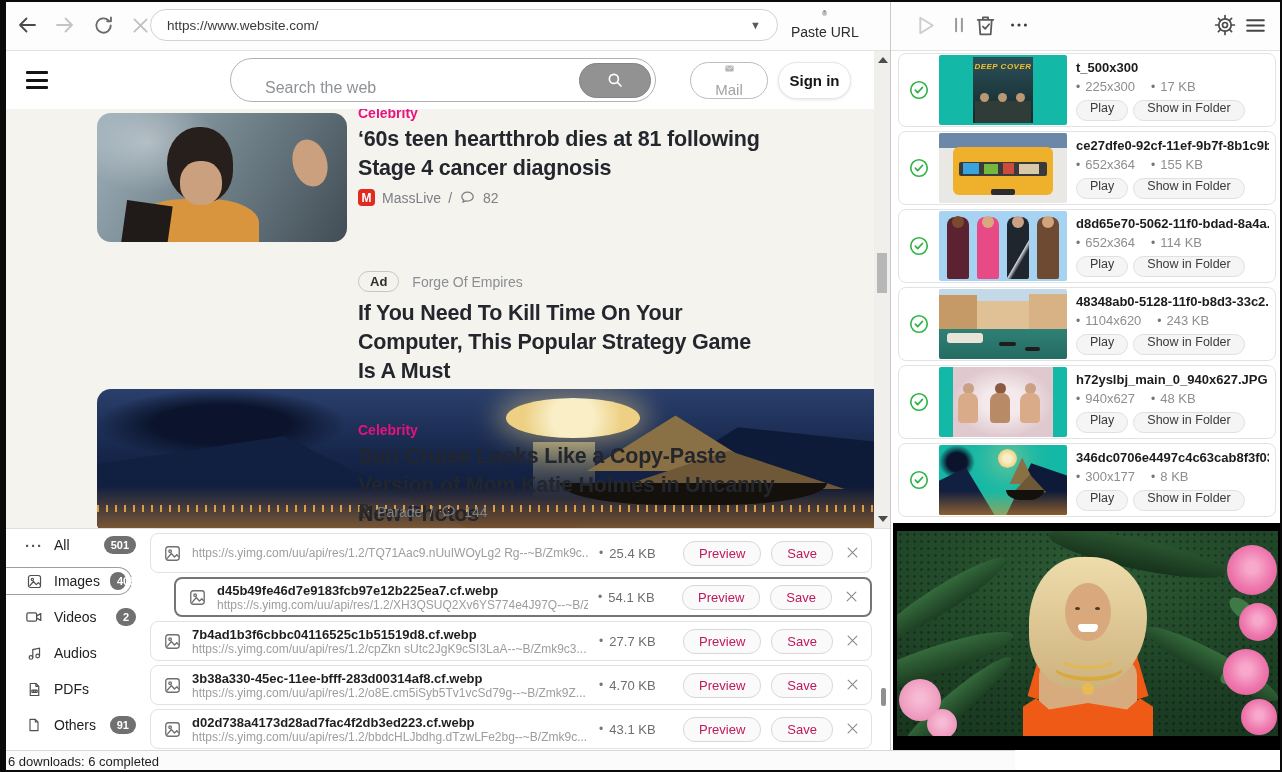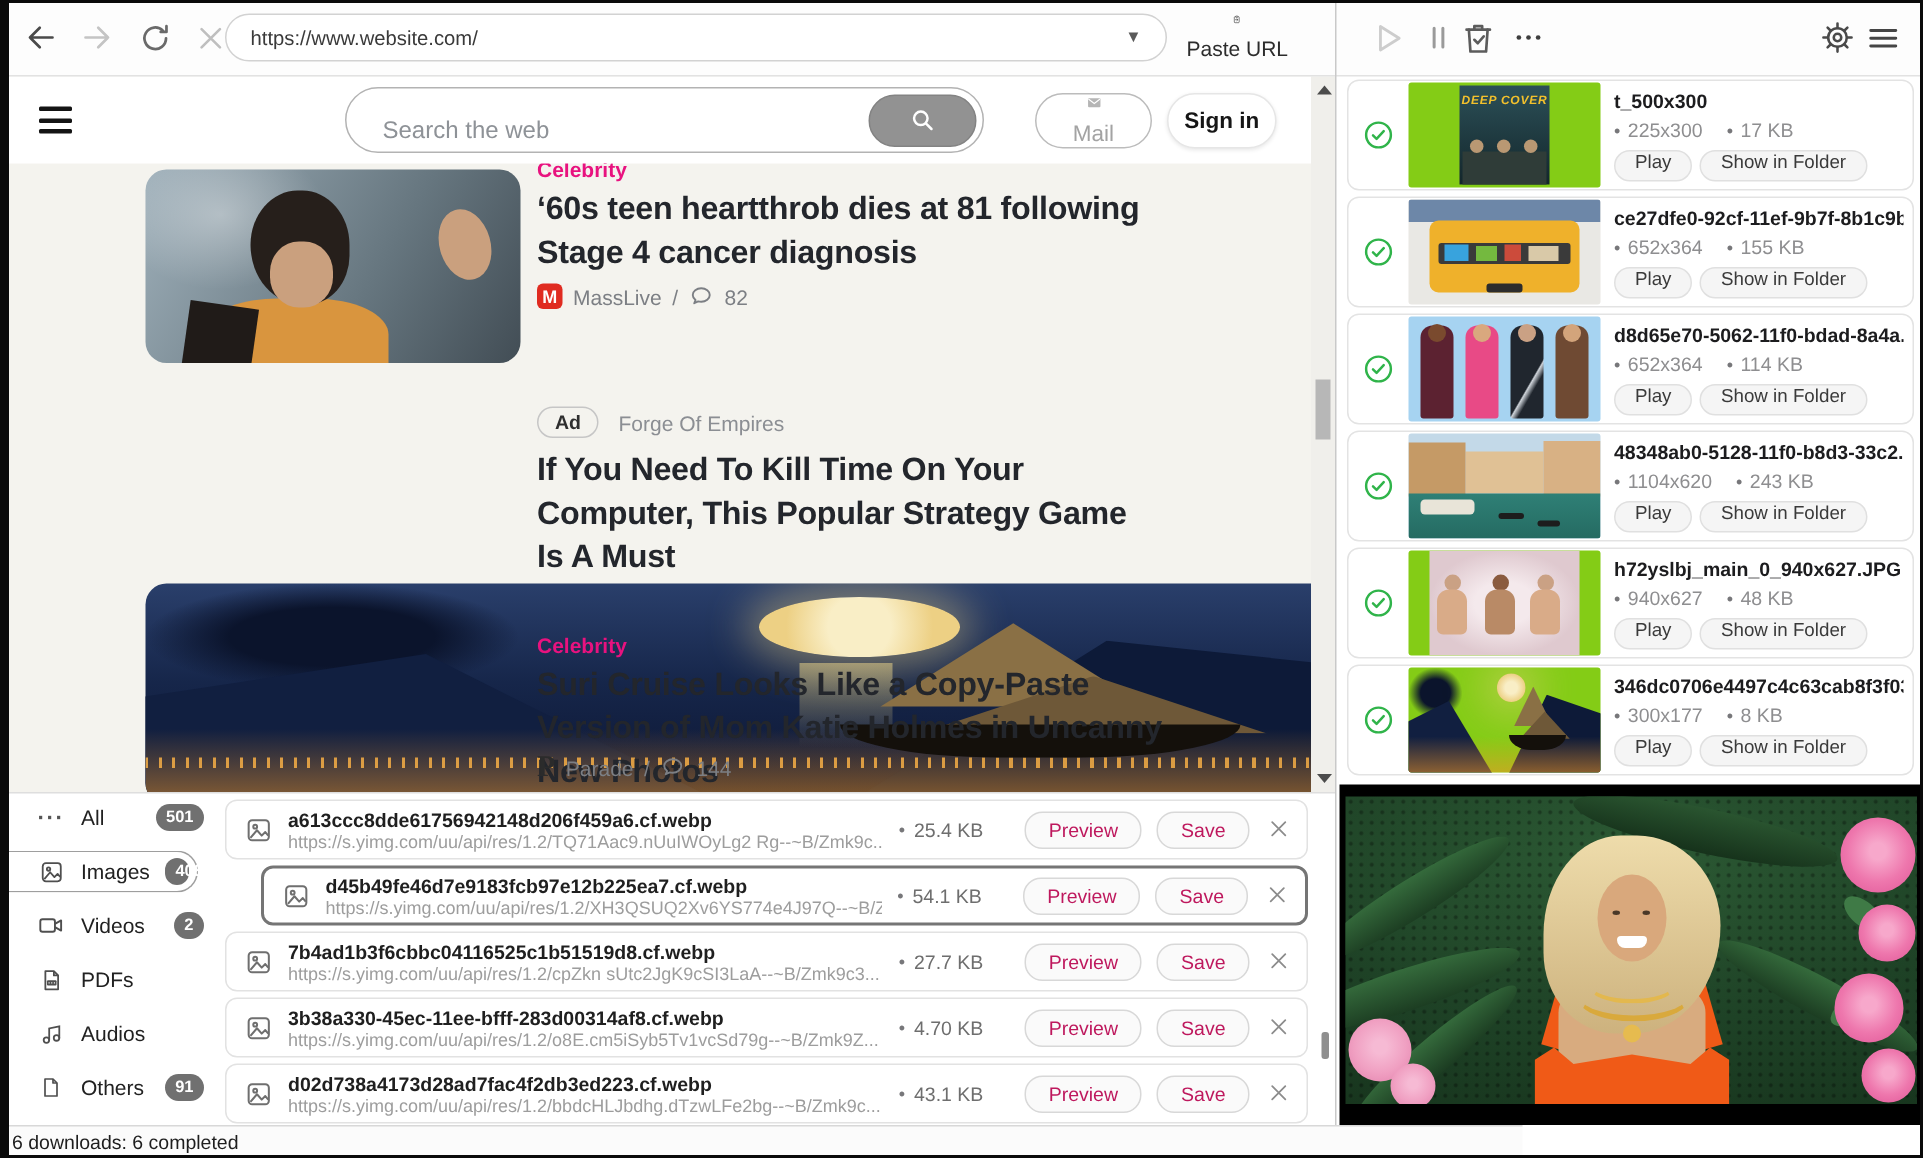--- a/index.html
+++ b/index.html
@@ -20,21 +20,21 @@
   .vdiv { position:absolute; left:890px; top:0; width:1px; height:750px; background:#c9c9c9; z-index:20; }
   .hdiv { position:absolute; left:0; top:50px; width:1282px; height:1px; background:#e2e2e2; z-index:20; }
   .hdiv2 { position:absolute; left:0; top:528px; width:890px; height:1px; background:#dedede; z-index:20; }
 
   
   .webview { position:absolute; left:0; top:51px; width:890px; height:477px; background:#f4f3ee; overflow:hidden; }
   .pageheader { position:absolute; left:0; top:0; width:874px; height:58px; background:#fff; z-index:3; }
   .burger { position:absolute; left:26px; top:20px; width:22px; height:18px; display:flex; flex-direction:column; justify-content:space-between; background:none; border:none; }
   .burger i { position:static; height:3px; background:#141414; border-radius:1px; }
   .search { position:absolute; left:230px; top:7px; width:426px; height:44px; border:1.5px solid #b3b3b3; border-radius:22px; background:#fff; }
-  .search input { position:absolute; left:24px; top:1px; height:56px; width:300px; border:none; outline:none; background:none; font-size:16px; color:#555; font-family:inherit; }
+  .search input { position:absolute; left:34px; top:1px; height:56px; width:300px; border:none; outline:none; background:none; font-size:16px; color:#555; font-family:inherit; }
   .search input::placeholder { color:#8e9297; }
   .sbtn { position:absolute; right:4px; top:3.5px; width:72px; height:35px; border-radius:18px; background:#929292; border:1px solid #838383; display:flex; align-items:center; justify-content:center; }
   .mail { position:absolute; left:690px; top:11px; width:78px; height:37px; border:1.5px solid #bcbcbc; border-radius:19px; background:#fff; display:flex; gap:7px; align-items:center; justify-content:center; font-size:15px; color:#a3a3a3; }
   .signin { position:absolute; left:778px; top:11px; width:73px; height:37px; border:1px solid #e6e6e6; border-radius:19px; background:#fff; box-shadow:0 1px 3px rgba(0,0,0,.10); font-size:15px; font-weight:700; color:#161616; display:flex; align-items:center; justify-content:center; }
 
   .pgsb { position:absolute; right:0; top:0; width:16px; height:477px; background:#f0efeb; z-index:4; }
   .sbup, .sbdn { position:absolute; left:4px; width:0; height:0; border-left:5px solid transparent; border-right:5px solid transparent; cursor:pointer; }
   .sbup { top:6px; border-bottom:6px solid #4c4c4c; }
   .sbdn { bottom:6px; border-top:6px solid #4c4c4c; }
   .sbthumb { position:absolute; left:3px; top:202px; width:10px; height:40px; background:#b7b7b7; cursor:pointer; }
@@ -66,21 +66,21 @@
   .shipscene .lights { left:0; bottom:16%; width:100%; height:5%; background:repeating-linear-gradient(90deg,rgba(255,180,70,.95) 0 2px,transparent 2px 9px); opacity:.85; }
   .shipscene .refl { left:49%; top:36%; width:7%; height:38%; background:linear-gradient(rgba(247,222,140,.5),transparent); }
   .shipscene .sail1 { left:55%; top:18%; width:20%; height:38%; background:#8a7045; clip-path:polygon(50% 0,100% 100%,0 100%); }
   .shipscene .sail2 { left:58%; top:42%; width:26%; height:26%; background:#6e5838; clip-path:polygon(50% 0,100% 100%,0 100%); }
   .shipscene .hull { left:52%; top:64%; width:30%; height:15%; background:#14100b; border-radius:0 0 40% 40%/0 0 100% 100%; }
 
   
   .panel { position:absolute; left:892px; top:51px; width:390px; height:472px; background:#fff; padding:2px 6px 0 6px; display:flex; flex-direction:column; gap:4px; }
   .card { height:74px; flex:none; border:1px solid #e3e3e3; border-radius:8px; background:#fff; display:flex; align-items:center; gap:9px; padding:0 6px 0 9px; }
   .check { width:22px; height:22px; flex:none; color:#30b44a; }
-  .thumb2 { width:128px; height:70px; flex:none; background:#84cc16; border-radius:2px; overflow:hidden; position:relative; cursor:pointer; }
+  .thumb2 { width:128px; height:70px; flex:none; background:#14b8a6; border-radius:2px; overflow:hidden; position:relative; cursor:pointer; }
   .cinfo { flex:1; min-width:0; padding-top:1px; }
   .cname { font-size:13px; font-weight:700; color:#1c1c1e; white-space:nowrap; overflow:hidden; }
   .cmeta { display:flex; gap:16px; margin-top:4px; font-size:13px; color:#8e8e90; }
   .cmeta .d { display:flex; gap:5px; align-items:center; }
   .dot { color:#77777a; font-size:12px; }
   .cbtns { display:flex; gap:5px; margin-top:6px; }
   .pill { border:1px solid #e0e0e0; background:#f5f5f5; border-radius:11px; font-size:12.5px; color:#3a3a3a; padding:0 13px; height:21px; display:flex; align-items:center; }
 
   
   .t1 .poster { left:34px; top:2px; width:60px; height:66px; background:linear-gradient(#2c5058,#13262b); }
@@ -559,38 +559,38 @@
           <svg width="18" height="18" viewBox="0 0 24 24" fill="none" stroke="#4f4f4f" stroke-width="1.7" stroke-linejoin="round">
             <rect x="2.5" y="6.5" width="13" height="11" rx="2"></rect>
             <path d="M15.5 10.5 21 7.5v9l-5.5-3"></path>
           </svg>
         </span>
       <span class="flabel">Videos</span>
       <span class="fbadge">2</span>
     </div>
     <div class="fitem">
       <span class="ficon">
+          <svg width="17" height="17" viewBox="0 0 24 24" fill="none" stroke="#4f4f4f" stroke-width="1.7" stroke-linecap="round">
+            <circle cx="7" cy="17.5" r="2.6"></circle>
+            <circle cx="16.5" cy="15.5" r="2.6"></circle>
+            <path d="M9.6 17.5V6.5l9.5-2v11"></path>
+          </svg>
+        </span>
+      <span class="flabel">Audios</span>
+    </div>
+    <div class="fitem">
+      <span class="ficon">
           <svg width="17" height="17" viewBox="0 0 24 24" fill="none" stroke="#4f4f4f" stroke-width="1.7" stroke-linejoin="round">
             <path d="M6 3.5h8l4 4v13H6z"></path>
             <path d="M14 3.5v4h4"></path>
             <rect x="7.5" y="12" width="9" height="5" rx="1" fill="#4f4f4f" stroke="none"></rect>
             <path d="M9 14.5h1M11.5 14.5h1M14 14.5h1" stroke="#fff" stroke-width="1.1"></path>
           </svg>
         </span>
       <span class="flabel">PDFs</span>
-    </div>
-    <div class="fitem">
-      <span class="ficon">
-          <svg width="17" height="17" viewBox="0 0 24 24" fill="none" stroke="#4f4f4f" stroke-width="1.7" stroke-linecap="round">
-            <circle cx="7" cy="17.5" r="2.6"></circle>
-            <circle cx="16.5" cy="15.5" r="2.6"></circle>
-            <path d="M9.6 17.5V6.5l9.5-2v11"></path>
-          </svg>
-        </span>
-      <span class="flabel">Audios</span>
     </div>
     <div class="fitem">
       <span class="ficon">
           <svg width="16" height="16" viewBox="0 0 24 24" fill="none" stroke="#4f4f4f" stroke-width="1.7" stroke-linejoin="round">
             <path d="M6 3.5h8l4 4v13H6z"></path>
             <path d="M14 3.5v4h4"></path>
           </svg>
         </span>
       <span class="flabel">Others</span>
       <span class="fbadge">91</span>
@@ -599,21 +599,20 @@
 
   <div class="rows">
 
     <div class="drow">
       <span class="ricon"><svg width="19" height="19" viewBox="0 0 24 24" fill="none" stroke="#6f6f6f" stroke-width="1.7" stroke-linejoin="round">
             <rect x="3.5" y="3.5" width="17" height="17" rx="3"></rect>
             <circle cx="9" cy="9" r="1.6"></circle>
             <path d="M5 18.5 10.5 12l4 4.5 3-3 2.5 3"></path>
           </svg></span>
       <div class="rtext">
-        <div class="rname">a613ccc8dde61756942148d206f459a6.cf.webp</div>
         <div class="rurl">https://s.yimg.com/uu/api/res/1.2/TQ71Aac9.nUuIWOyLg2 Rg--~B/Zmk9c...</div>
       </div>
       <div class="rsize">
           <span class="dot">•</span>
           <span>25.4 KB</span>
         </div>
       <button class="rbtn">Preview</button>
       <button class="rbtn">Save</button>
       <span class="rclose"><svg width="15" height="15" viewBox="0 0 24 24" fill="none" stroke="#8c8c8c" stroke-width="1.9" stroke-linecap="round">
             <path d="M5 5l14 14M19 5 5 19"></path>

